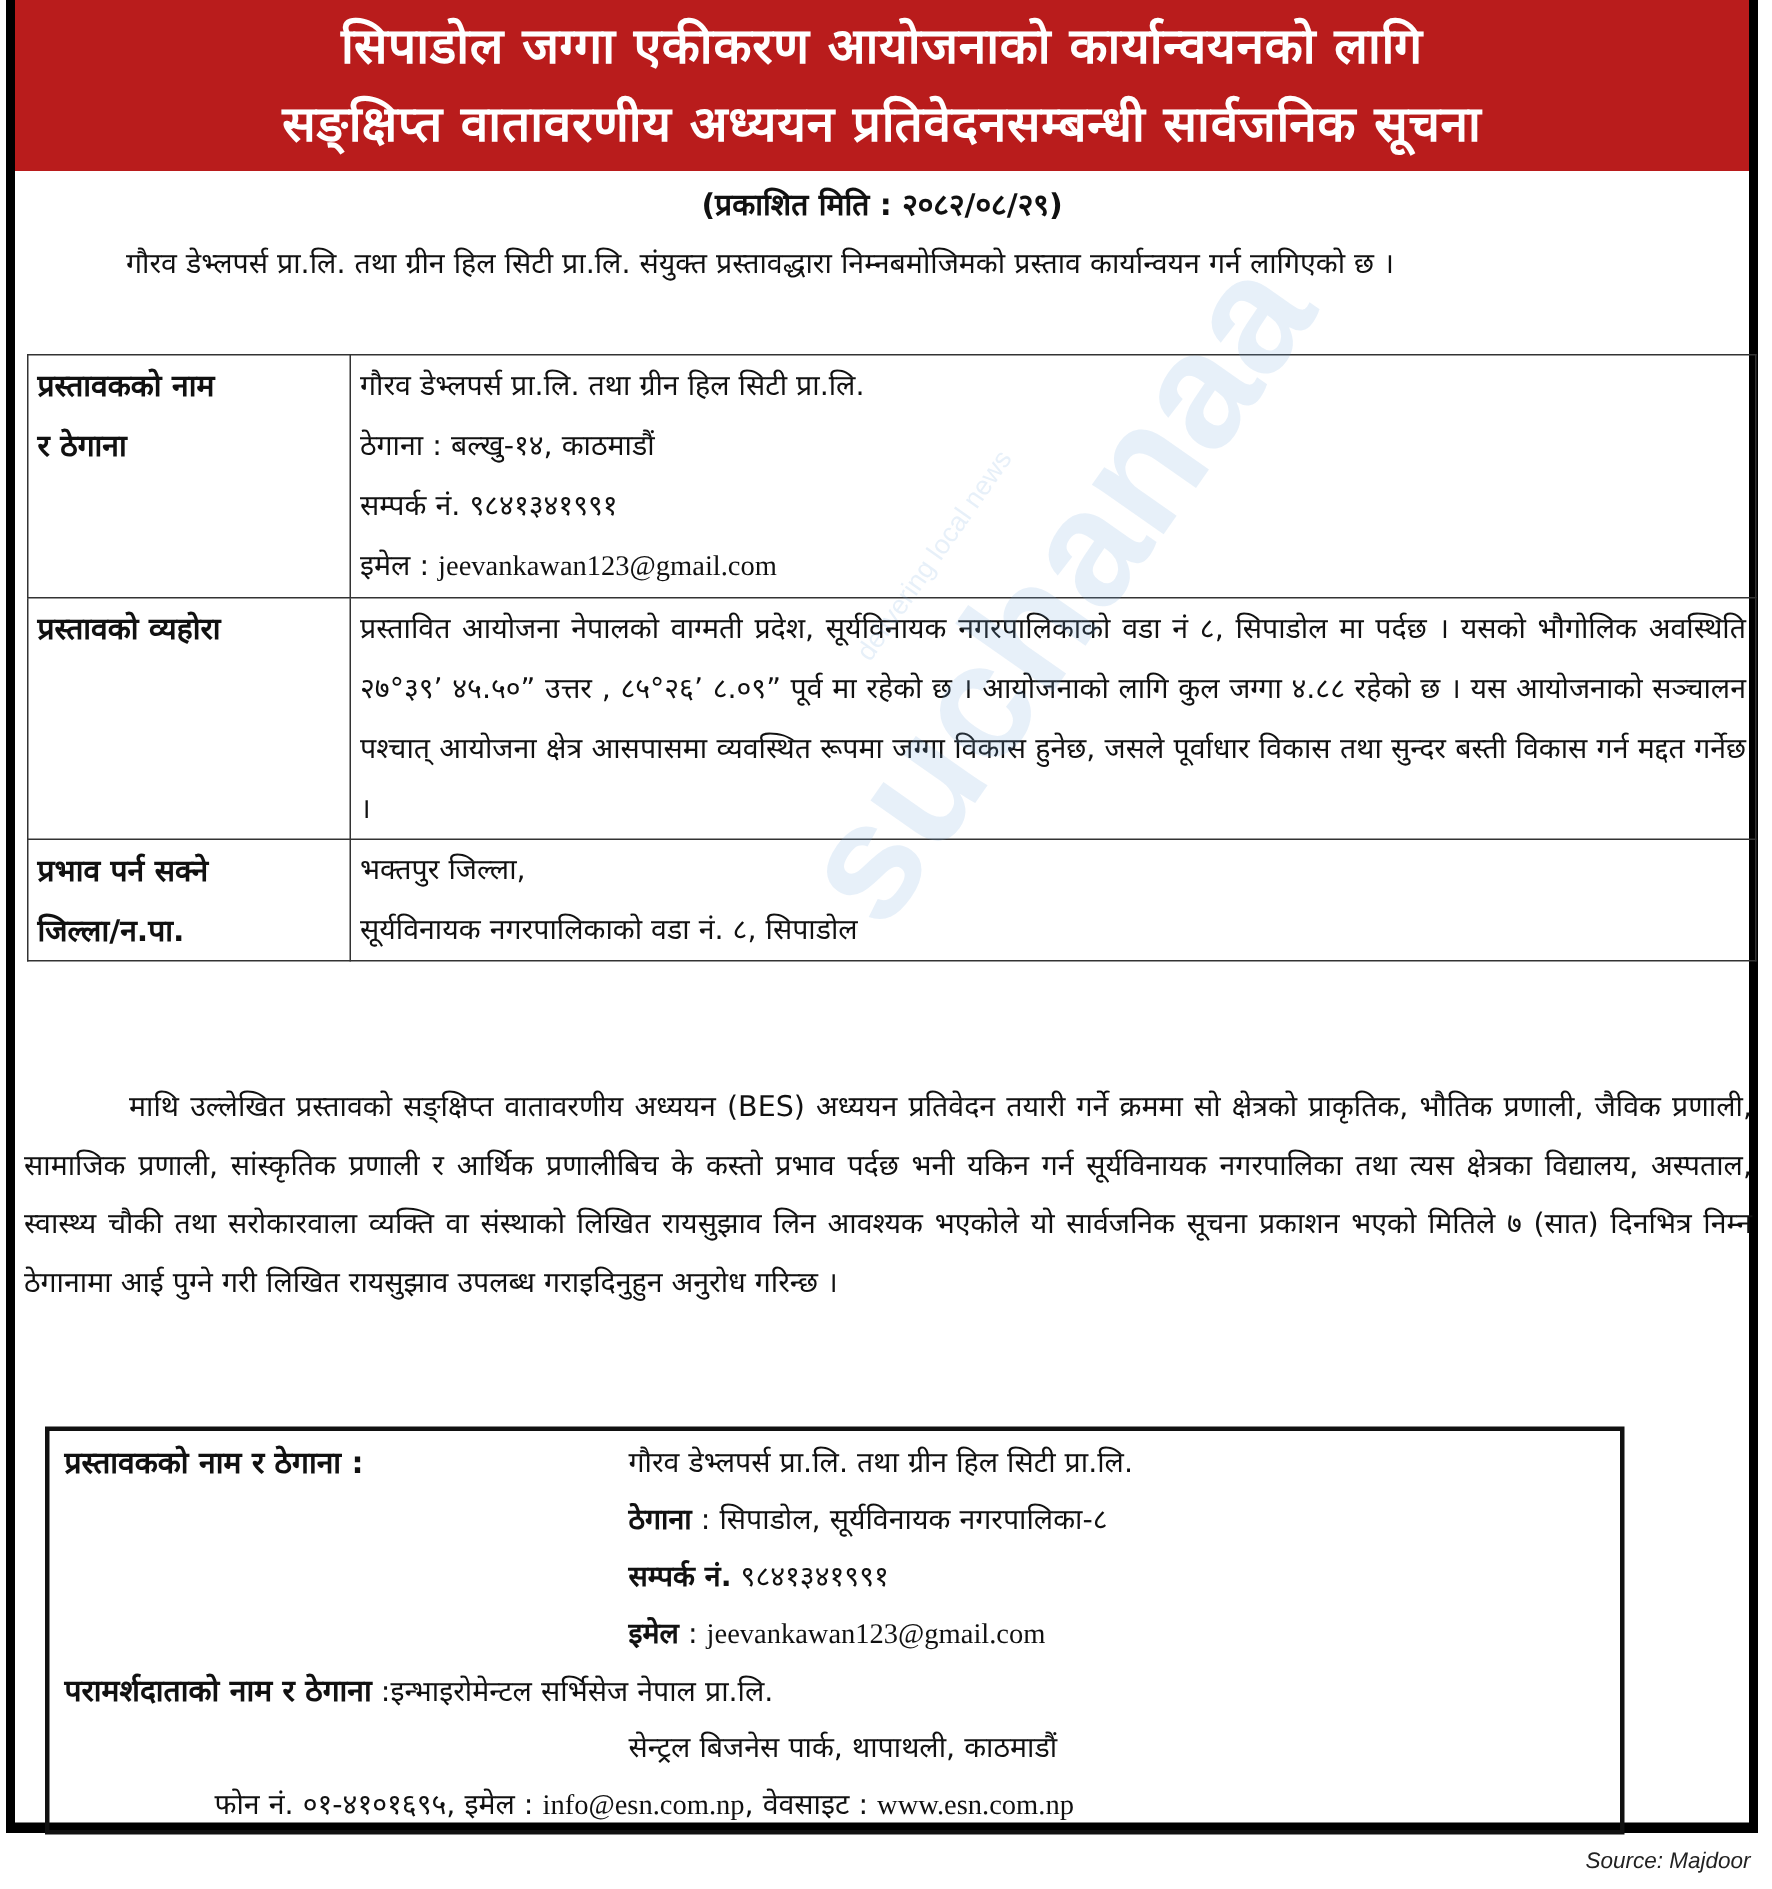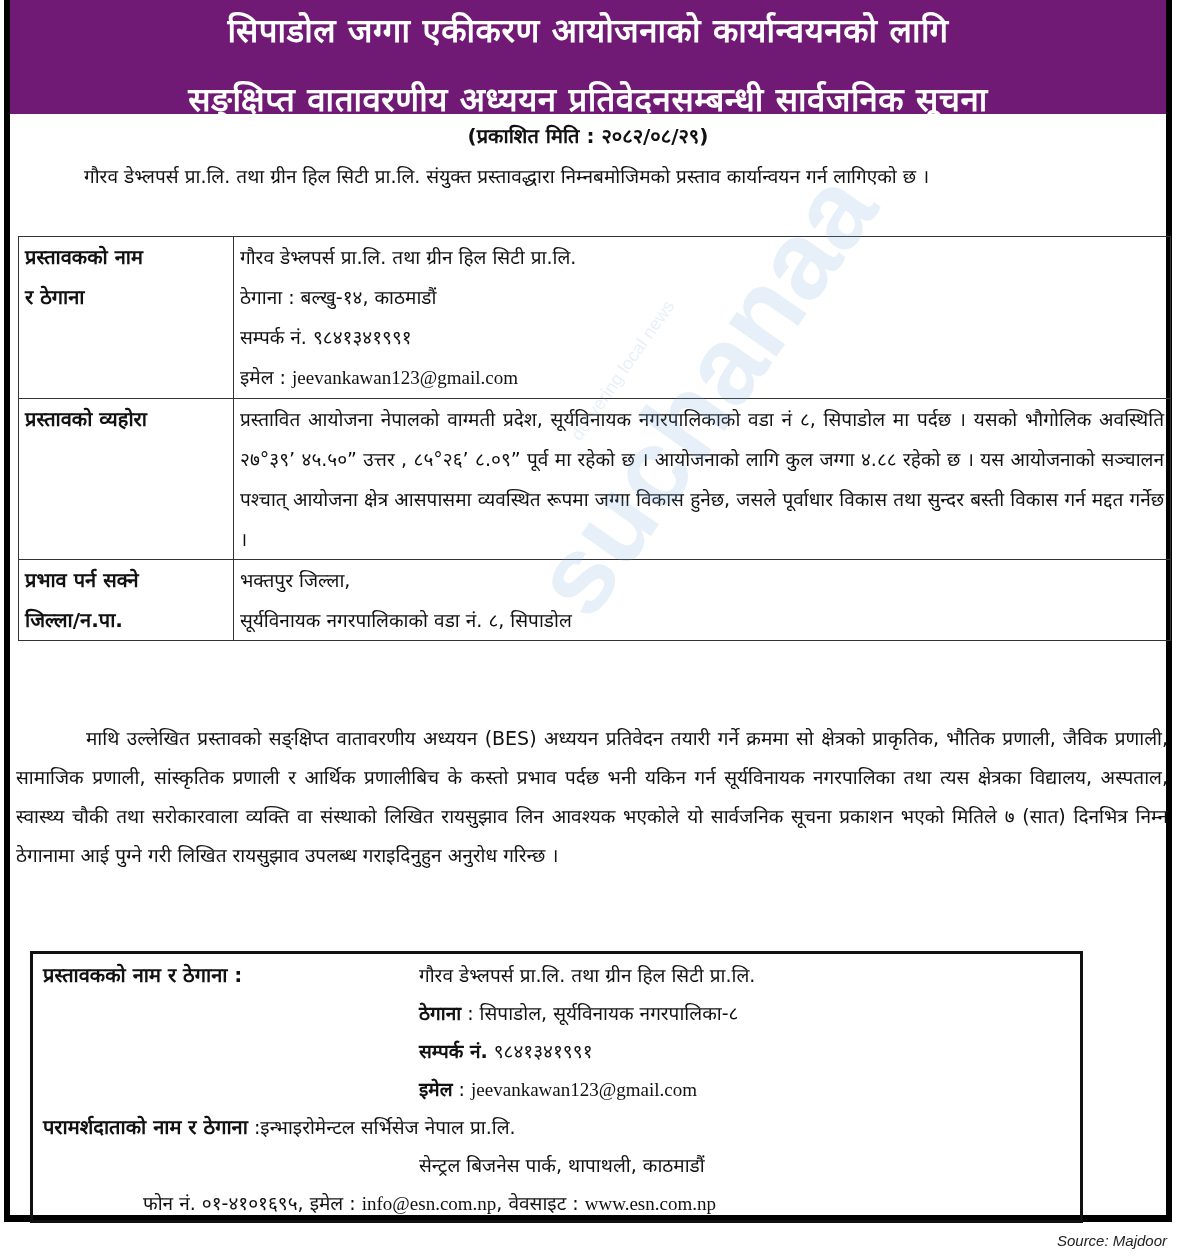--- a/index.html
+++ b/index.html
@@ -3,24 +3,24 @@
 <meta charset="utf-8">
 <style>
   html, body { margin:0; padding:0; background:#ffffff; }
   body { width:1181px; height:1259px; position:relative; overflow:hidden;
          font-family:"DejaVu Sans", "Liberation Sans", sans-serif; color:#111; }
 
   .frame { position:absolute; left:4px; top:0; width:1168px; height:1222px;
            border-left:6px solid #000; border-right:6px solid #000; border-bottom:7px solid #000;
            box-sizing:border-box; background:#fff; }
 
-  .title-bar { position:absolute; left:0; top:0; width:100%; height:114px; background:#701a75; color:#fff;
+  .title-bar { position:absolute; left:0; top:0; width:100%; height:114px; background:#b91c1c; color:#fff;
                text-align:center; font-weight:bold; font-family:"DejaVu Sans", sans-serif; }
   .title-bar .l1 { position:absolute; left:0; right:0; top:8px; font-size:33px; line-height:46px; letter-spacing:0.5px; }
-  .title-bar .l2 { position:absolute; left:0; right:0; top:77px; font-size:33px; line-height:46px; letter-spacing:0.5px; }
+  .title-bar .l2 { position:absolute; left:0; right:0; top:60px; font-size:33px; line-height:46px; letter-spacing:0.5px; }
 
   .pubdate { position:absolute; left:0; right:0; top:122px; text-align:center; font-weight:bold;
              font-size:20px; line-height:28px; }
 
   .intro { position:absolute; left:6px; width:1150px; top:156px; font-size:19px; line-height:40px;
            text-align:justify; }
   .intro .indent { display:inline-block; width:68px; }
 
   table.info { position:absolute; left:8px; top:236px; width:1153px; border-collapse:collapse; font-size:19px; }
   table.info td { border:1.5px solid #333; vertical-align:top; padding:0 6px; line-height:40px; }

